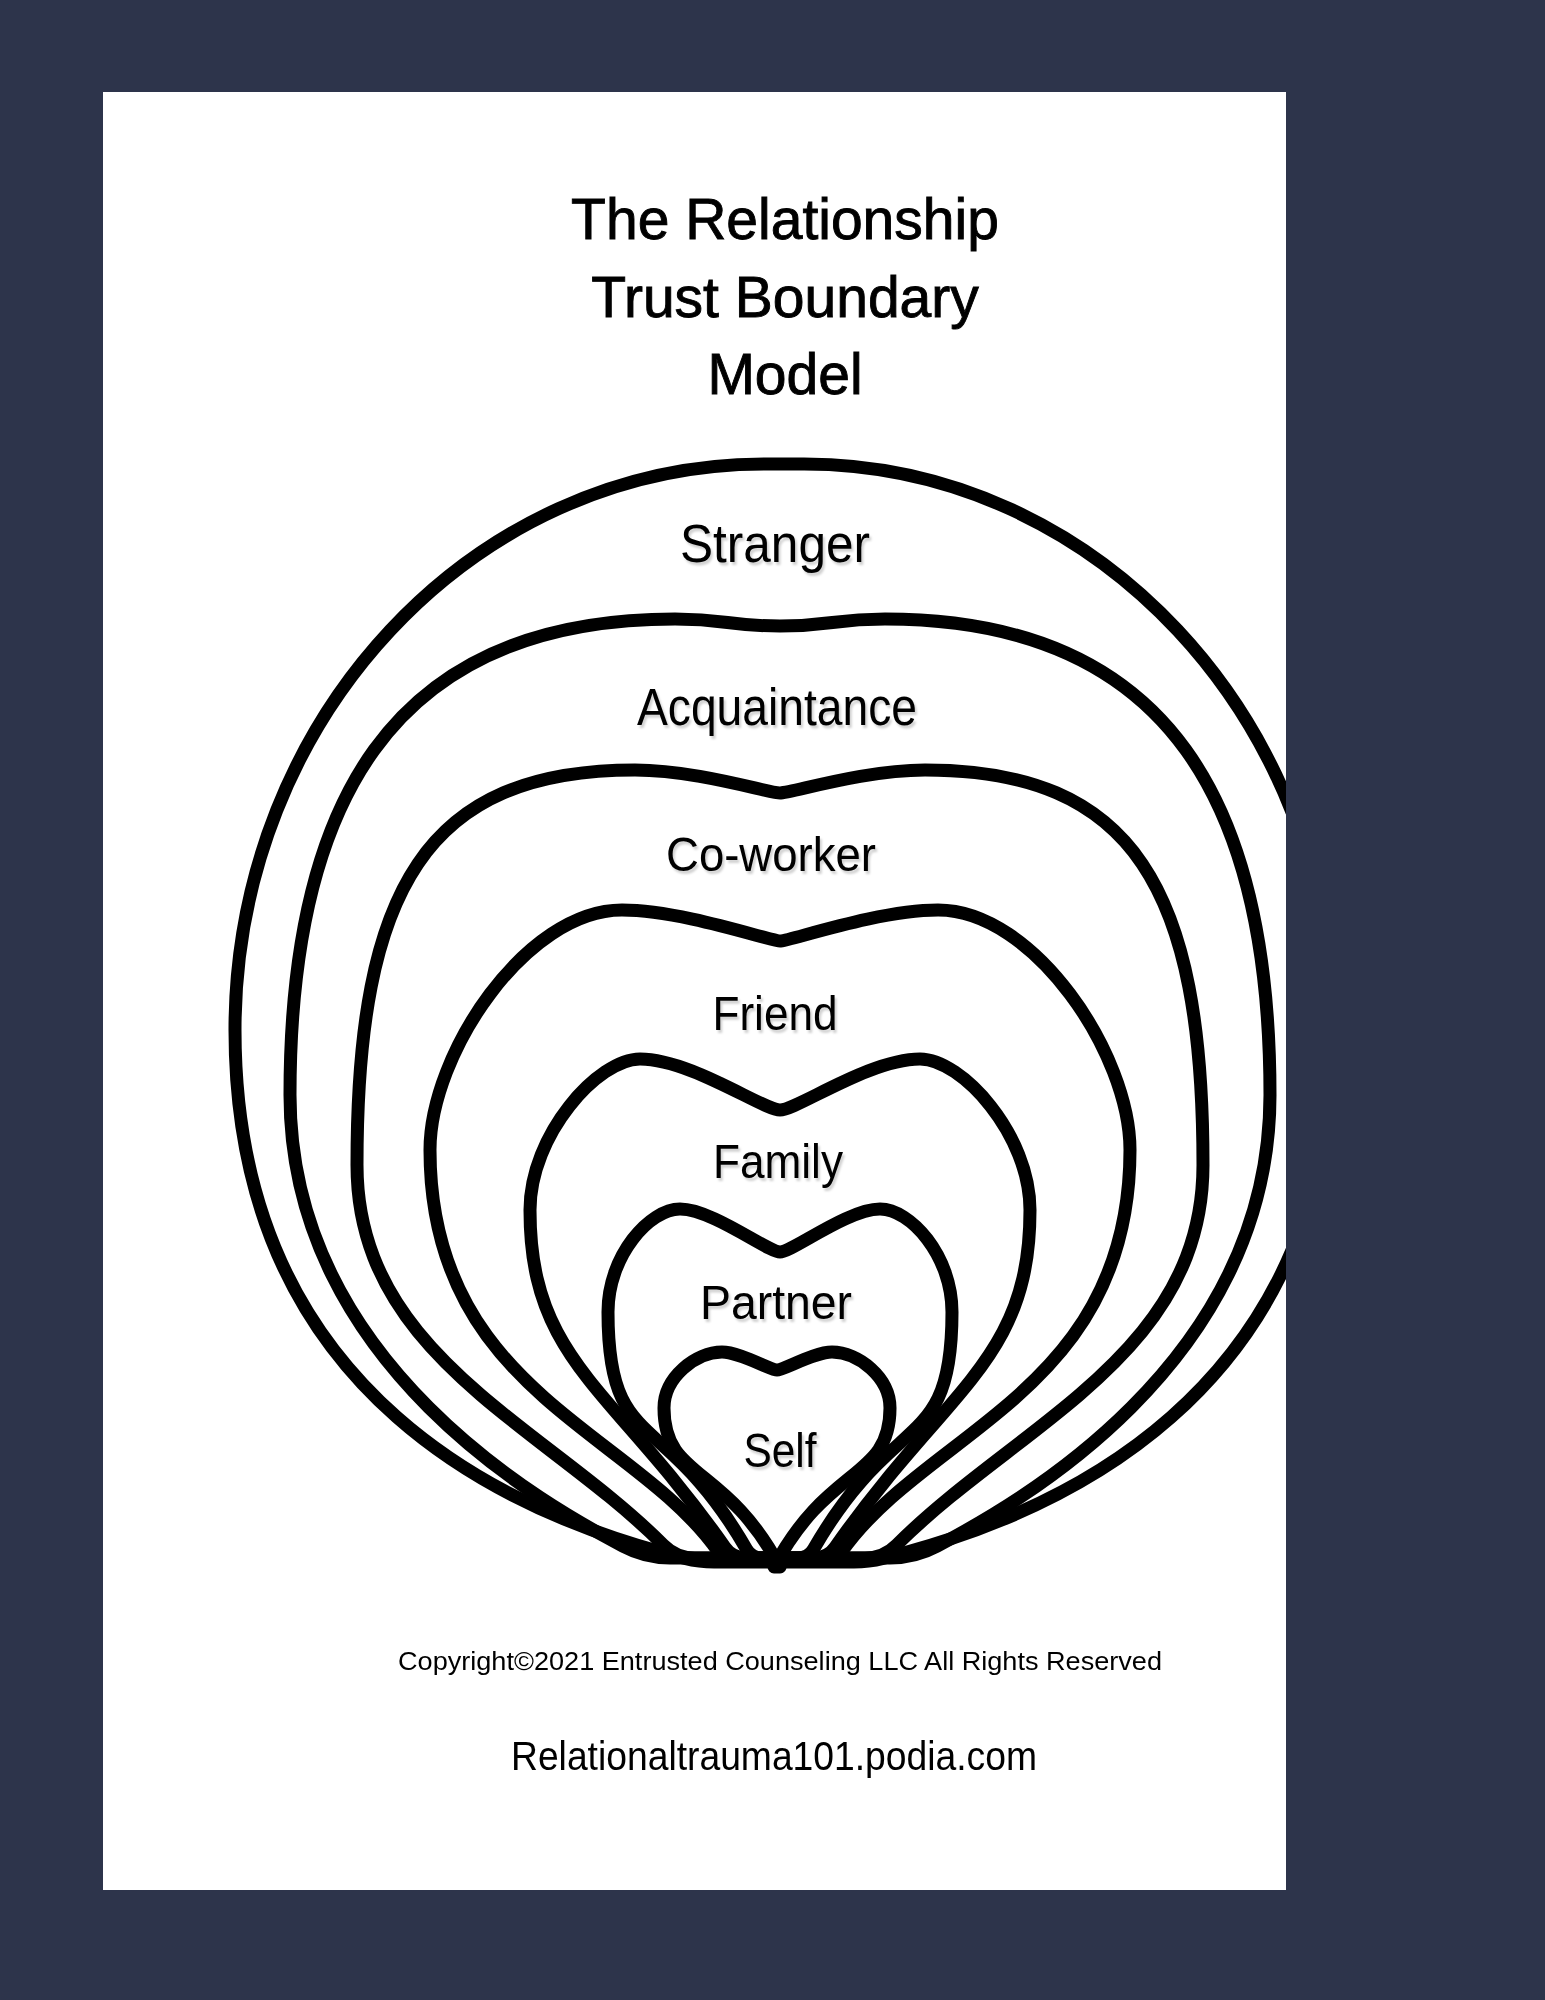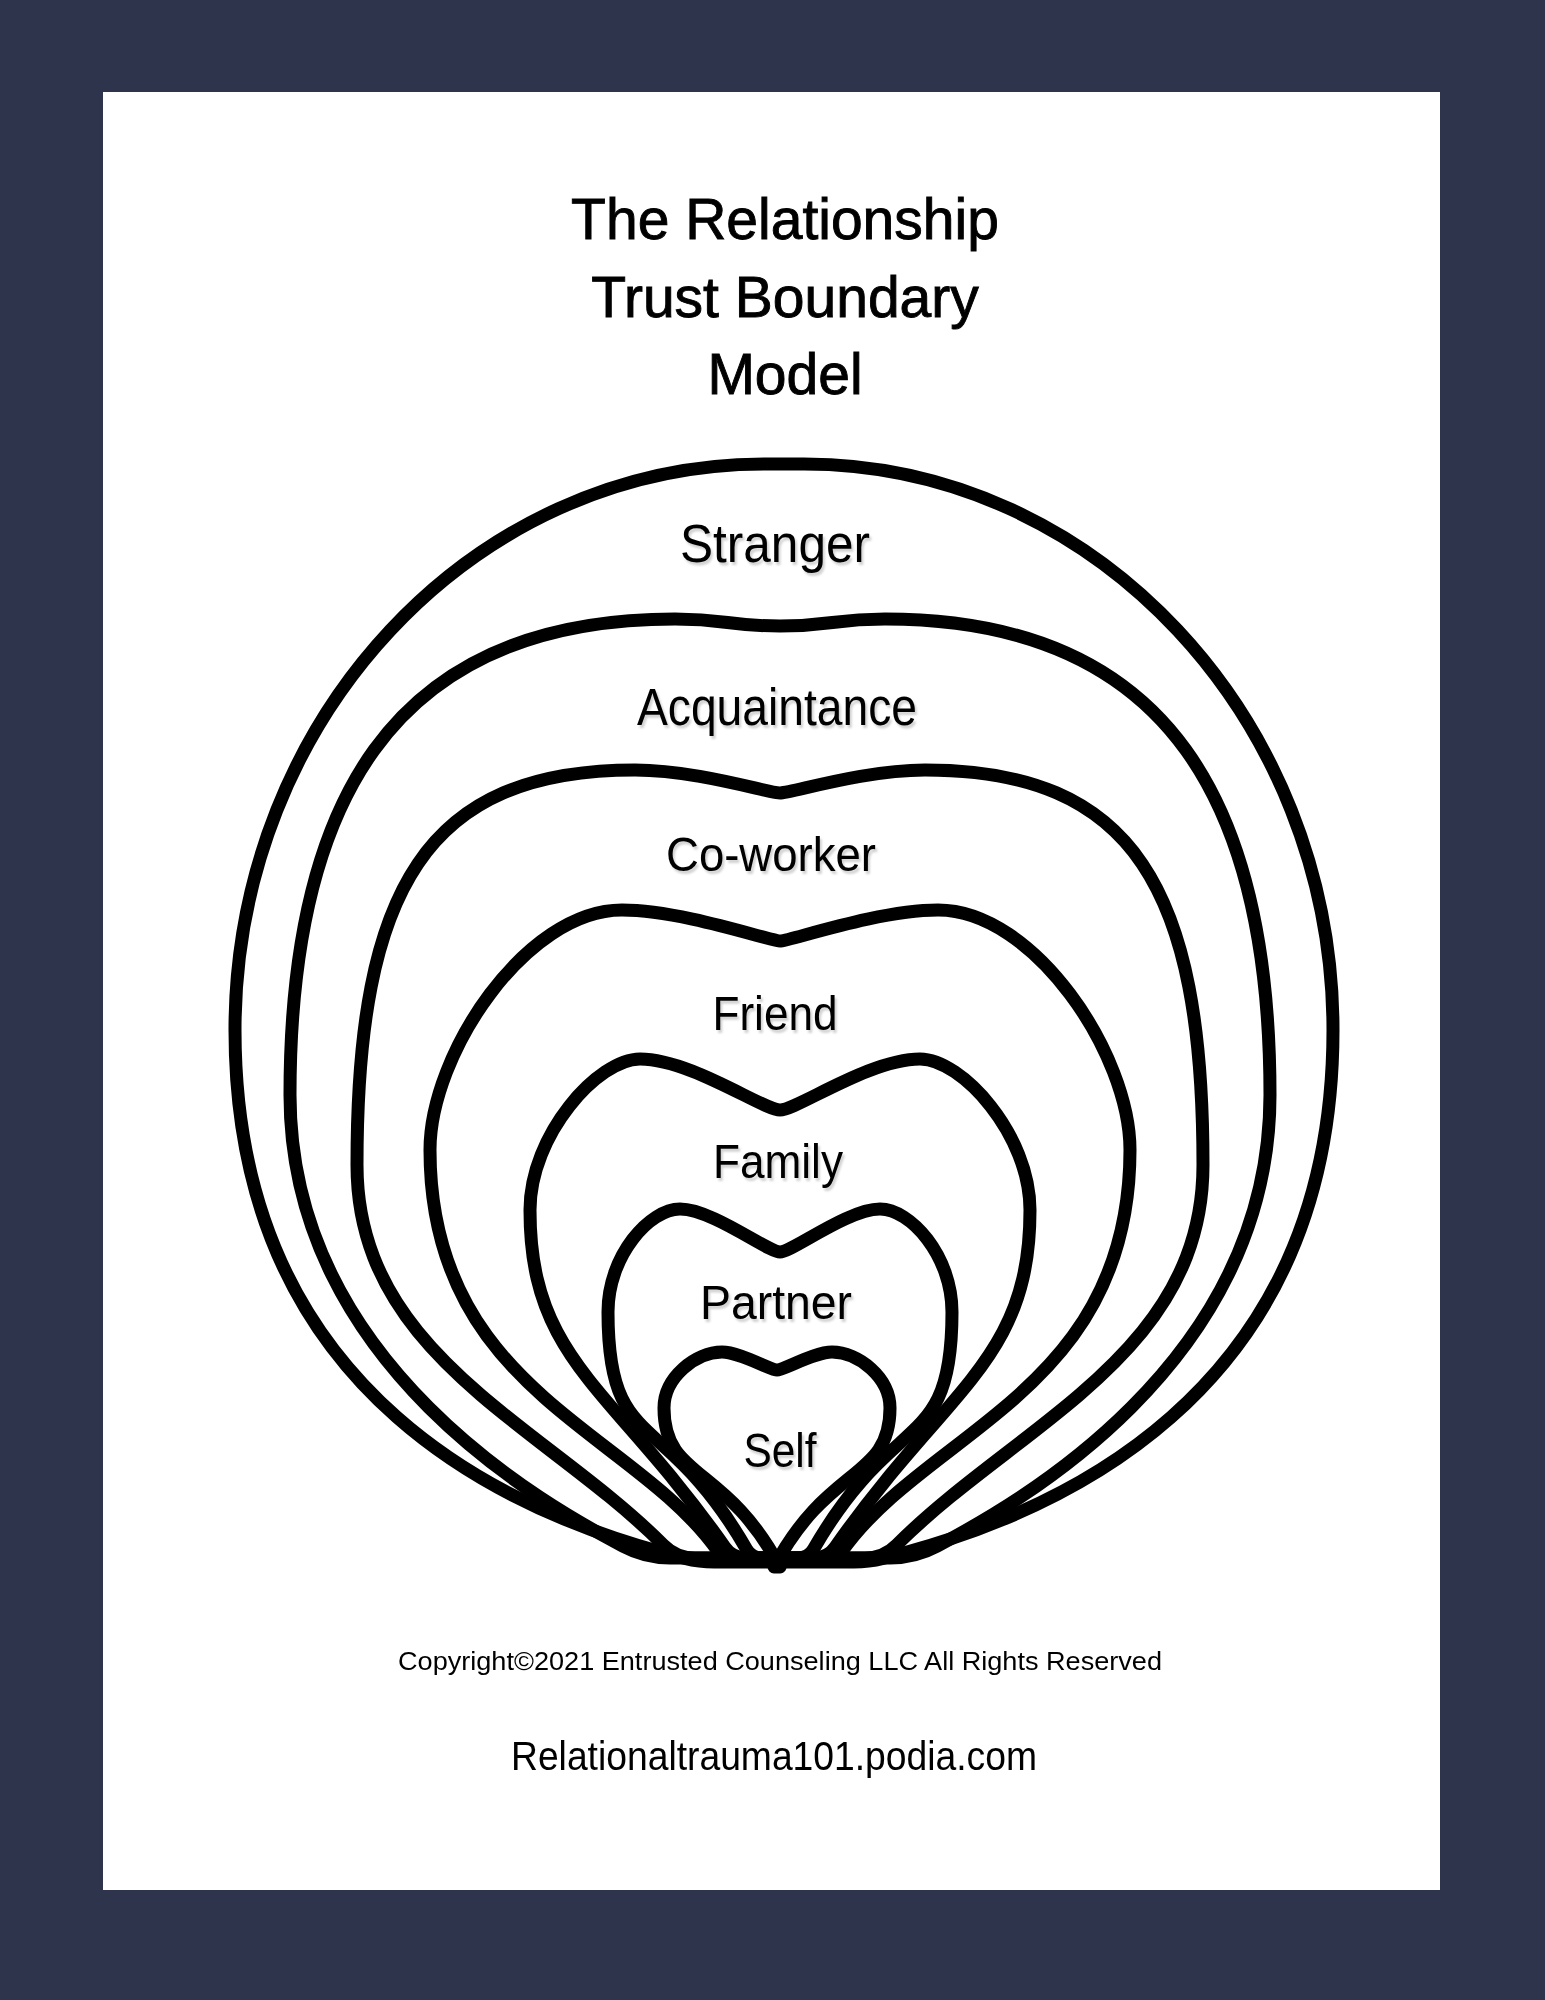--- a/index.html
+++ b/index.html
@@ -1,16 +1,16 @@
 <!DOCTYPE html>
 <html><head><meta charset="utf-8">
 <style>
 html,body{margin:0;padding:0;background:#2d344b;}
 *{font-family:"Liberation Sans",sans-serif;}
-.page{position:relative;width:1545px;height:2000px;overflow:hidden;}
+.page{position:relative;width:1286px;height:2000px;overflow:hidden;}
 svg{position:absolute;left:0;top:0;}
 </style></head>
 <body>
 <div class="page">
 <svg width="1545" height="2000" viewBox="0 0 1545 2000">
 <defs>
 <filter id="ds" x="-20%" y="-20%" width="140%" height="140%">
 <feDropShadow dx="2" dy="3" stdDeviation="1.2" flood-color="#000000" flood-opacity="0.18"></feDropShadow>
 </filter>
 </defs>

